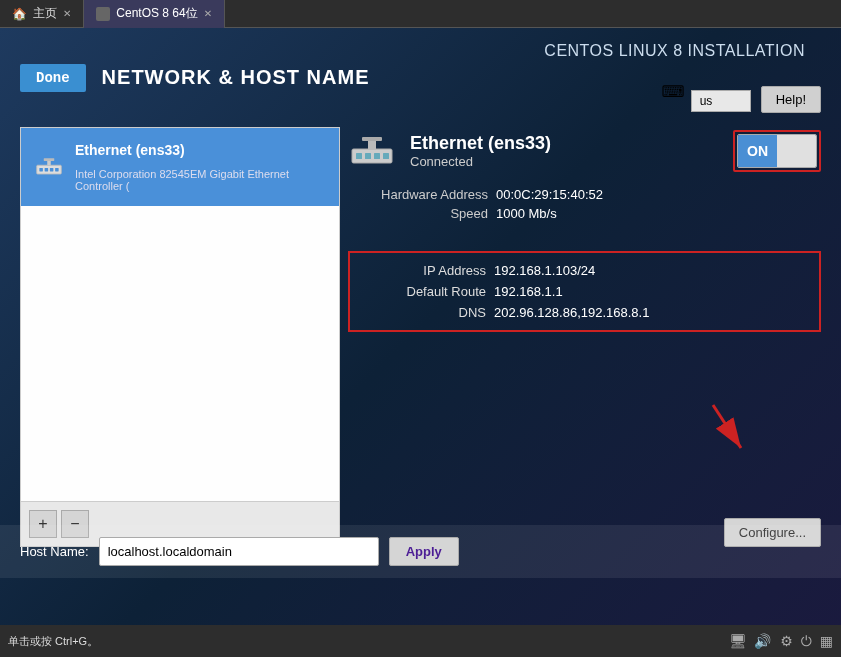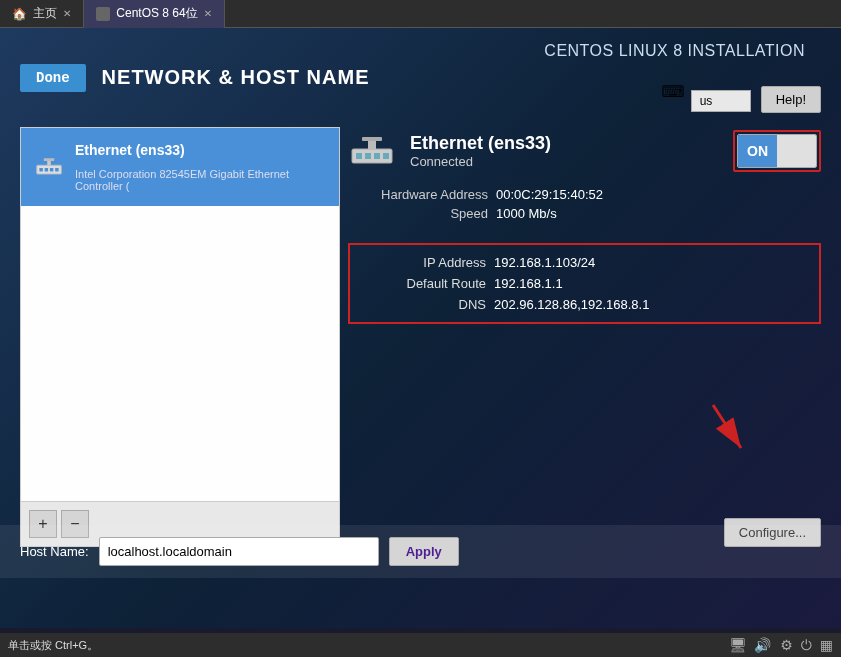--- a/index.html
+++ b/index.html
@@ -262,21 +262,21 @@
       text-align: right;
     }
     .info-value {
       color: #fff;
     }
 
     
     .ip-info-box {
       border: 2px solid #cc2222;
       padding: 10px 16px;
-      margin: 10px 0;
+      margin: 18px 0;
       display: inline-block;
       min-width: 280px;
     }
     .ip-row {
       display: flex;
       gap: 8px;
       margin-bottom: 6px;
       font-size: 13px;
     }
     .ip-row:last-child {
@@ -349,21 +349,21 @@
       color: #fff;
       font-size: 13px;
     }
 
     
     .status-bar {
       position: absolute;
       bottom: 0;
       left: 0;
       right: 0;
-      height: 24px;
+      height: 32px;
       background: #2d2d2d;
       display: flex;
       align-items: center;
       justify-content: space-between;
       padding: 0 8px;
     }
     .status-bar-left {
       color: #ddd;
       font-size: 11px;
     }

